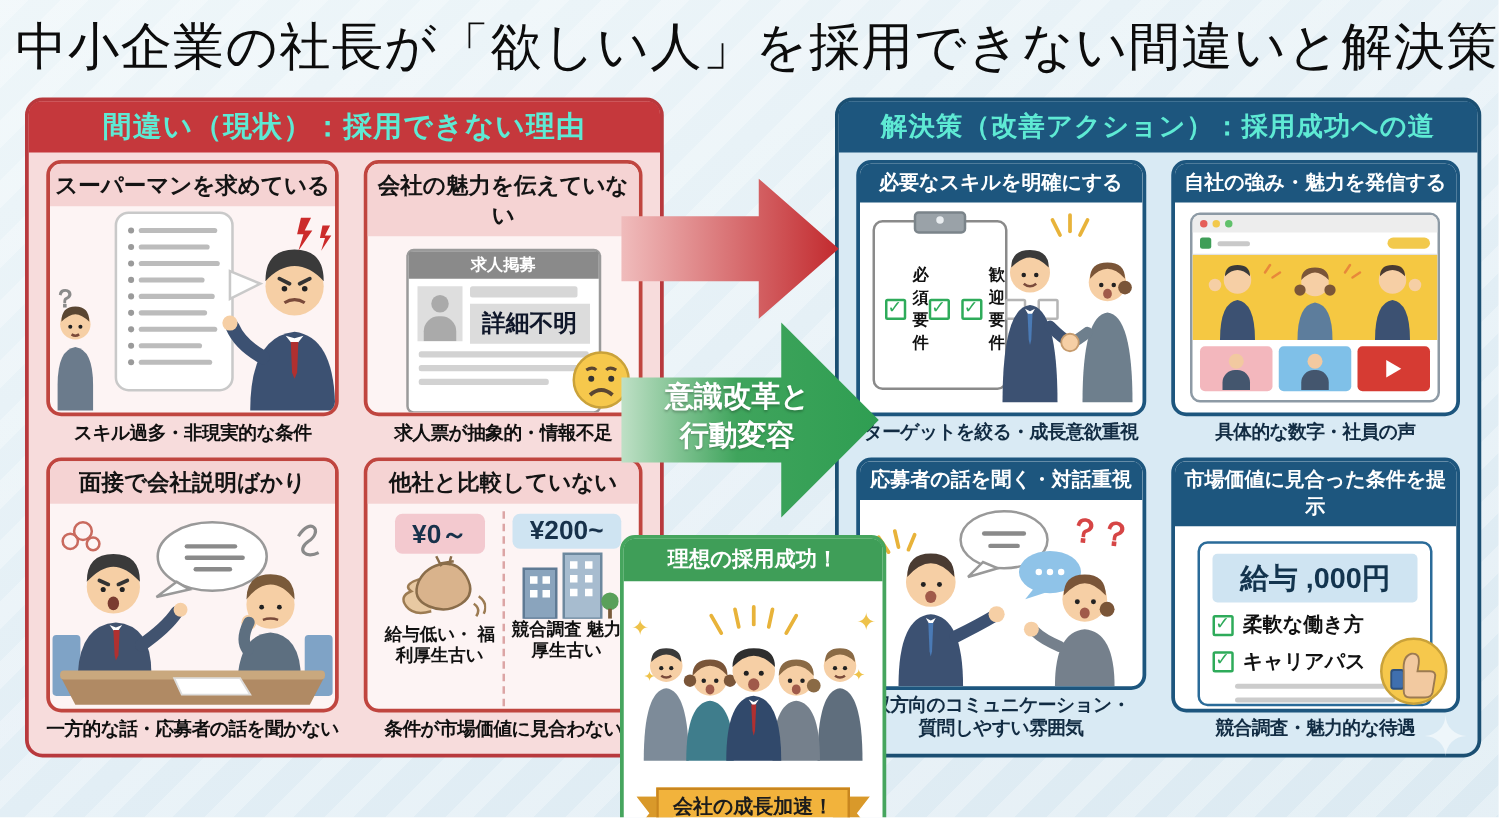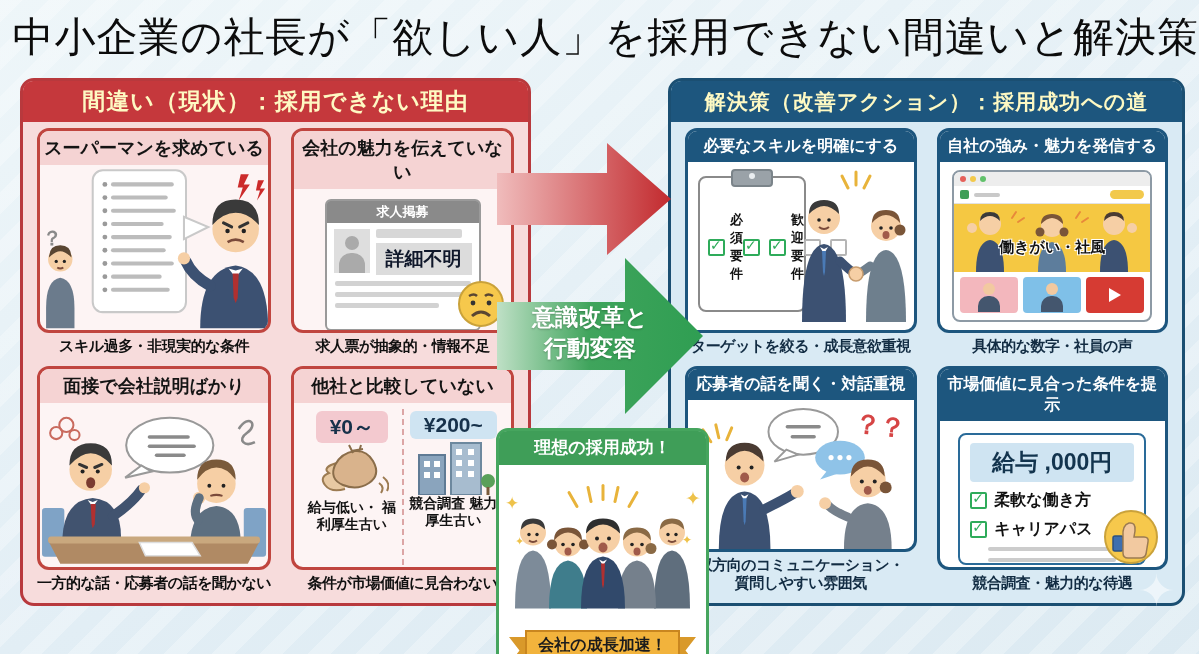--- a/index.html
+++ b/index.html
@@ -13,21 +13,21 @@
   .title{
     position:absolute;top:10px;left:0;right:0;text-align:right;
     font-size:41px;font-weight:normal;color:#0c0c0c;letter-spacing:1px;
   }
   
   .panel{position:absolute;border-radius:14px;box-sizing:border-box;}
   .panel-red{left:20px;top:78px;width:511px;height:528px;background:#f7dcdc;border:3px solid #b8393d;}
   .panel-blue{left:668px;top:78px;width:517px;height:528px;background:#d9eaf4;border:3px solid #1b4f72;}
   .phead{
     position:absolute;top:0;left:0;right:0;height:41px;line-height:41px;
-    text-align:center;color:#fef9c3;font-weight:bold;border-radius:10px 10px 0 0;letter-spacing:1px;
+    text-align:center;color:#5eead4;font-weight:bold;border-radius:10px 10px 0 0;letter-spacing:1px;
   }
   .phead-red{background:#c5383c;font-size:23px;}
   .phead-blue{background:#1d567e;font-size:21px;}
   .pgrid{
     position:absolute;left:14px;right:14px;top:47px;bottom:8px;
     display:grid;grid-template-columns:1fr 1fr;grid-template-rows:1fr 1fr;
     column-gap:20px;row-gap:8px;
   }
   .cell{display:flex;flex-direction:column;min-height:0;}
   .card{flex:1;display:flex;flex-direction:column;border-radius:12px;overflow:hidden;box-sizing:border-box;min-height:0;background:#fff;}
@@ -543,21 +543,20 @@
                     <path d="M144,68 Q144,38 158,36 Q172,38 172,68 Z" fill="#3c5172"></path>
                     <circle cx="176" cy="24" r="5" fill="#f6cfa5"></circle>
                   </g>
                   <g stroke="#e8893a" stroke-width="2" stroke-linecap="round">
                     <line x1="56" y1="14" x2="60" y2="8"></line>
                       <line x1="62" y1="18" x2="68" y2="14"></line>
                     <line x1="120" y1="14" x2="124" y2="8"></line>
                       <line x1="126" y1="18" x2="132" y2="14"></line>
                   </g>
                 </svg>
-                <div class="bhero-text">働きがい・社風</div>
               </div>
               <div class="bthumbs">
                 <div class="bthumb bt-pink mini-person"></div>
                 <div class="bthumb bt-blue mini-person"></div>
                 <div class="bthumb bt-video">
                   <span class="play"></span>
                 </div>
               </div>
             </div>
           </div>

